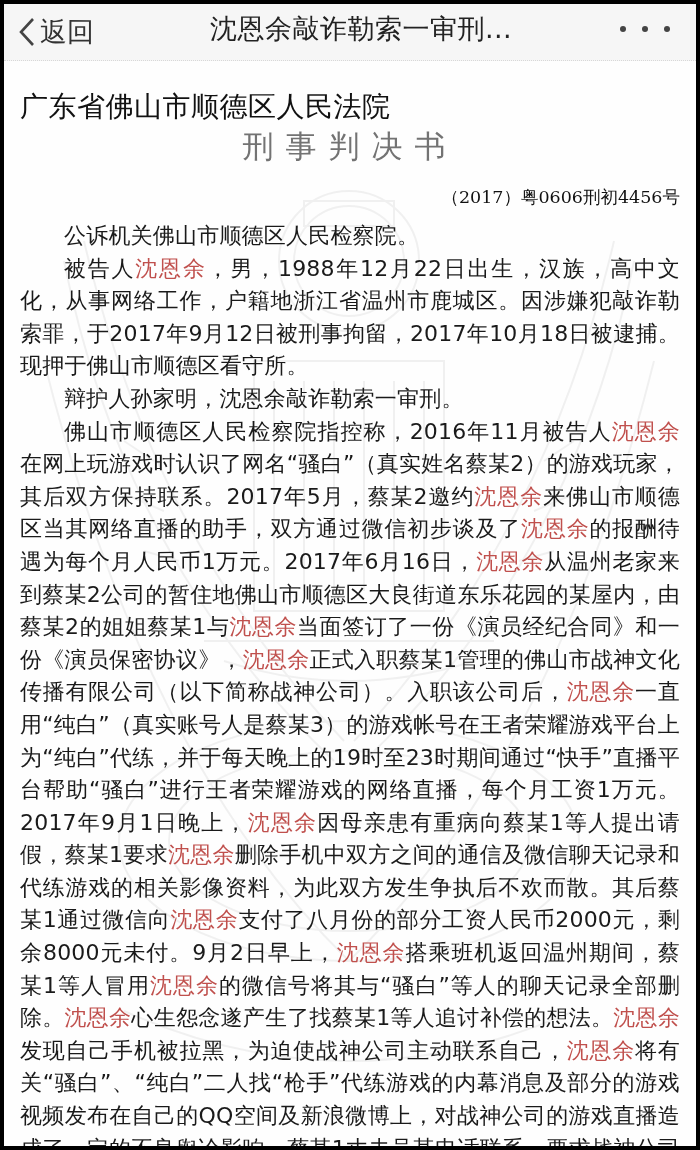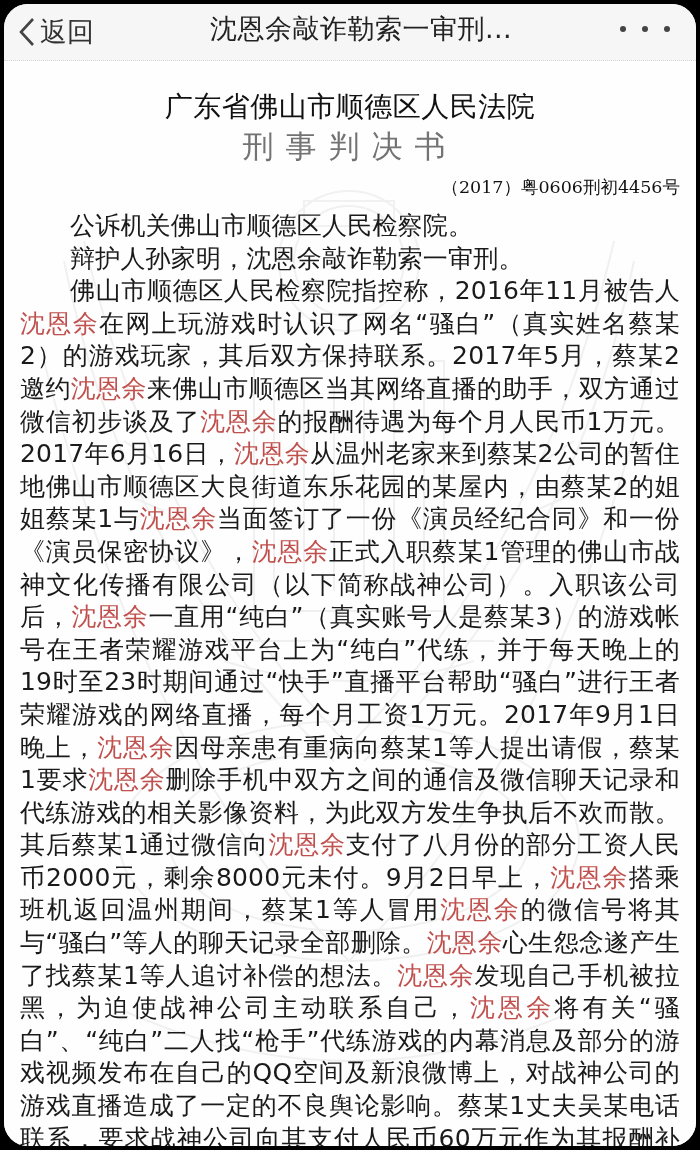--- a/index.html
+++ b/index.html
@@ -4,21 +4,21 @@
 <style>
   html, body { margin: 0; padding: 0; }
   body {
     width: 700px; height: 1150px; overflow: hidden;
     background: #000;
     font-family: "DejaVu Sans", "Liberation Sans", sans-serif;
     position: relative;
   }
   .frame {
     position: absolute; left: 4px; top: 4px; right: 4px; bottom: 4px;
-    background: #fff; overflow: hidden; border-radius: 24px;
+    background: #fff; overflow: hidden;
   }
   .navbar {
     position: absolute; left: 0; top: 0; right: 0; height: 56px;
     background: #f6f6f6;
     border-bottom: 1px dotted #d8d8d8;
     display: flex; align-items: center;
   }
   .back {
     position: absolute; left: 14px; top: 0; height: 56px;
     display: flex; align-items: center; gap: 4px;
@@ -40,34 +40,34 @@
   .doc {
     position: absolute; left: 0; top: 57px; right: 0; bottom: 0;
     background: #fefefe;
   }
   .watermark {
     position: absolute; left: 0; top: 0; width: 692px; height: 1100px;
     pointer-events: none; opacity: 0.5;
   }
   .content { position: relative; padding: 0 0 0 16px; width: 660px; }
   .court {
-    text-align: center; font-size: 28px; color: #111;
+    text-align: left; font-size: 28px; color: #111;
     margin-top: 28px; line-height: 36px; letter-spacing: 0.5px;
   }
   .doctype {
     text-align: center; font-size: 31px; color: #737373;
     letter-spacing: 12px; line-height: 40px; margin-top: 1px;
   }
   .caseno {
     text-align: right; font-size: 17.5px; color: #111;
     font-family: "DejaVu Serif", "Liberation Serif", serif;
-    margin-top: 6px; line-height: 30px; padding-right: 0;
+    margin-top: 16px; line-height: 30px; padding-right: 0;
   }
   .para {
-    font-size: 25px; line-height: 32.6px; color: #1a1a1a;
+    font-size: 22px; line-height: 32.6px; color: #1a1a1a;
     text-indent: 2em; margin: 0; text-align: justify; letter-spacing: 0.2px;
   }
   .para .n { color: #c0504d; }
   .para .redact {
     display: inline-block; width: 18px; height: 22px; vertical-align: middle;
     background: repeating-linear-gradient(#9a9a9a 0 3px, #eaeaea 3px 7px);
     opacity: 0.7;
   }
   .first-para { margin-top: 8px; }
 </style>
@@ -113,18 +113,19 @@
         <path d="M150 400 l-30 -20 M160 450 l-35 -15 M175 500 l-35 -10 M540 400 l30 -20 M530 450 l35 -15 M515 500 l35 -10"></path>
       </g>
     </svg>
 
     <div class="content">
       <div class="court">广东省佛山市顺德区人民法院</div>
       <div class="doctype">刑事判决书</div>
       <div class="caseno">（2017）粤0606刑初4456号</div>
       <div id="paras">
           <p class="para first-para">公诉机关佛山市顺德区人民检察院。</p>
+          <p class="para">被告人<span class="n" style="color: rgb(192, 80, 77);">沈恩余</span>，男，1988年12月22日出生，汉族，高中文化，从事网络工作，户籍地浙江省温州市鹿城区。因涉嫌犯敲诈勒索罪，于2017年9月12日被刑事拘留，2017年10月18日被逮捕。现押于佛山市顺德区看守所。</p>
           <p class="para">辩护人孙家明，沈恩余敲诈勒索一审刑。</p>
           <p class="para">佛山市顺德区人民检察院指控称，2016年11月被告人<span class="n" style="color: rgb(192, 80, 77);">沈恩余</span>在网上玩游戏时认识了网名“骚白”（真实姓名蔡某2）的游戏玩家，其后双方保持联系。2017年5月，蔡某2邀约<span class="n" style="color: rgb(192, 80, 77);">沈恩余</span>来佛山市顺德区当其网络直播的助手，双方通过微信初步谈及了<span class="n" style="color: rgb(192, 80, 77);">沈恩余</span>的报酬待遇为每个月人民币1万元。2017年6月16日，<span class="n" style="color: rgb(192, 80, 77);">沈恩余</span>从温州老家来到蔡某2公司的暂住地佛山市顺德区大良街道东乐花园的某屋内，由蔡某2的姐姐蔡某1与<span class="n" style="color: rgb(192, 80, 77);">沈恩余</span>当面签订了一份《演员经纪合同》和一份《演员保密协议》，<span class="n" style="color: rgb(192, 80, 77);">沈恩余</span>正式入职蔡某1管理的佛山市战神文化传播有限公司（以下简称战神公司）。入职该公司后，<span class="n" style="color: rgb(192, 80, 77);">沈恩余</span>一直用“纯白”（真实账号人是蔡某3）的游戏帐号在王者荣耀游戏平台上为“纯白”代练，并于每天晚上的19时至23时期间通过“快手”直播平台帮助“骚白”进行王者荣耀游戏的网络直播，每个月工资1万元。2017年9月1日晚上，<span class="n" style="color: rgb(192, 80, 77);">沈恩余</span>因母亲患有重病向蔡某1等人提出请假，蔡某1要求<span class="n" style="color: rgb(192, 80, 77);">沈恩余</span>删除手机中双方之间的通信及微信聊天记录和代练游戏的相关影像资料，为此双方发生争执后不欢而散。其后蔡某1通过微信向<span class="n" style="color: rgb(192, 80, 77);">沈恩余</span>支付了八月份的部分工资人民币2000元，剩余8000元未付。9月2日早上，<span class="n" style="color: rgb(192, 80, 77);">沈恩余</span>搭乘班机返回温州期间，蔡某1等人冒用<span class="n" style="color: rgb(192, 80, 77);">沈恩余</span>的微信号将其与“骚白”等人的聊天记录全部删除。<span class="n" style="color: rgb(192, 80, 77);">沈恩余</span>心生怨念遂产生了找蔡某1等人追讨补偿的想法。<span class="n" style="color: rgb(192, 80, 77);">沈恩余</span>发现自己手机被拉黑，为迫使战神公司主动联系自己，<span class="n" style="color: rgb(192, 80, 77);">沈恩余</span>将有关“骚白”、“纯白”二人找“枪手”代练游戏的内幕消息及部分的游戏视频发布在自己的QQ空间及新浪微博上，对战神公司的游戏直播造成了一定的不良舆论影响。蔡某1丈夫吴某电话联系，要求战神公司向其支付人民币60万元作为其报酬补偿，后双方经讨价还价，最终将金额谈至人民币30万元，并约定交钱后将所有证据删除。双方约定2017年9月12日在</p>
         </div>
     </div>
   </div>
 </div>
 
 </body></html>

